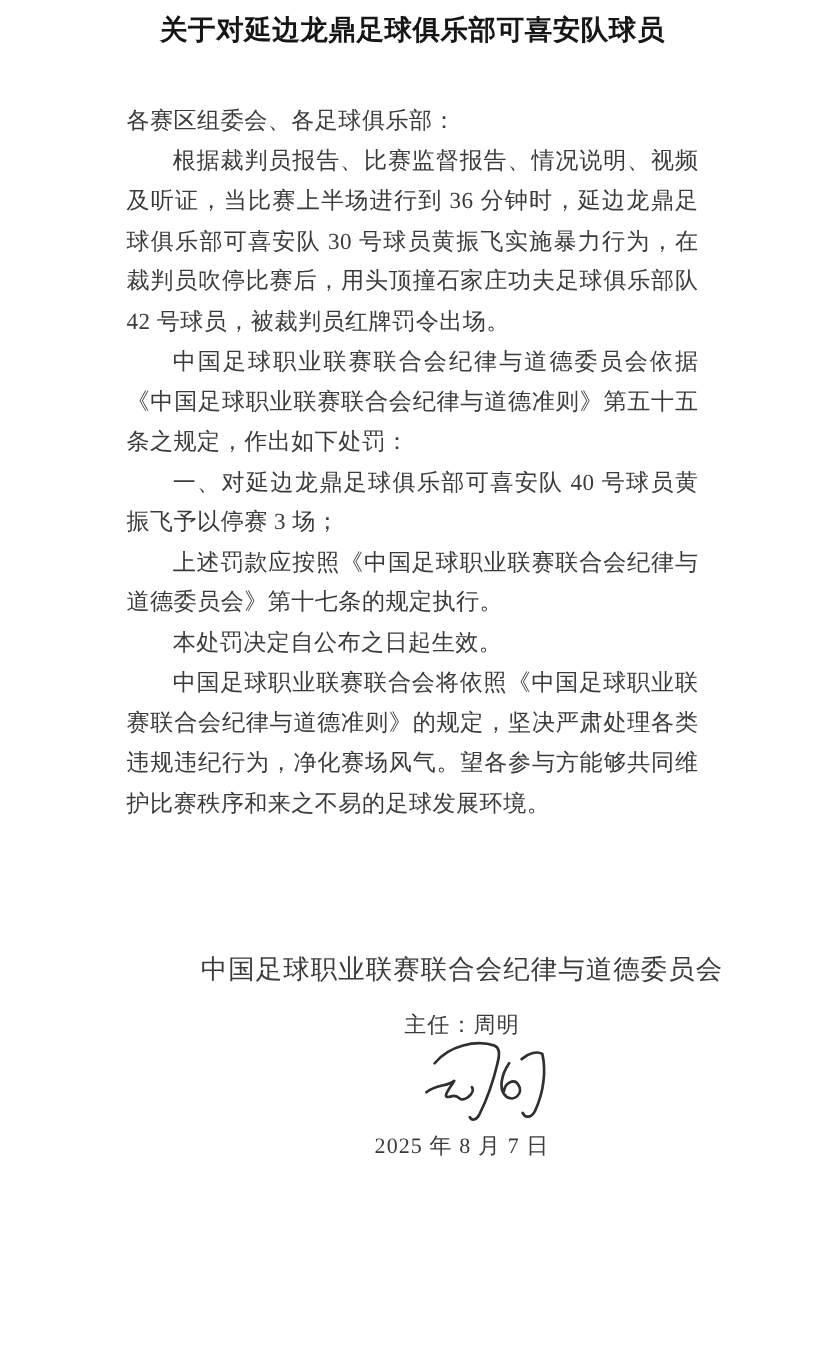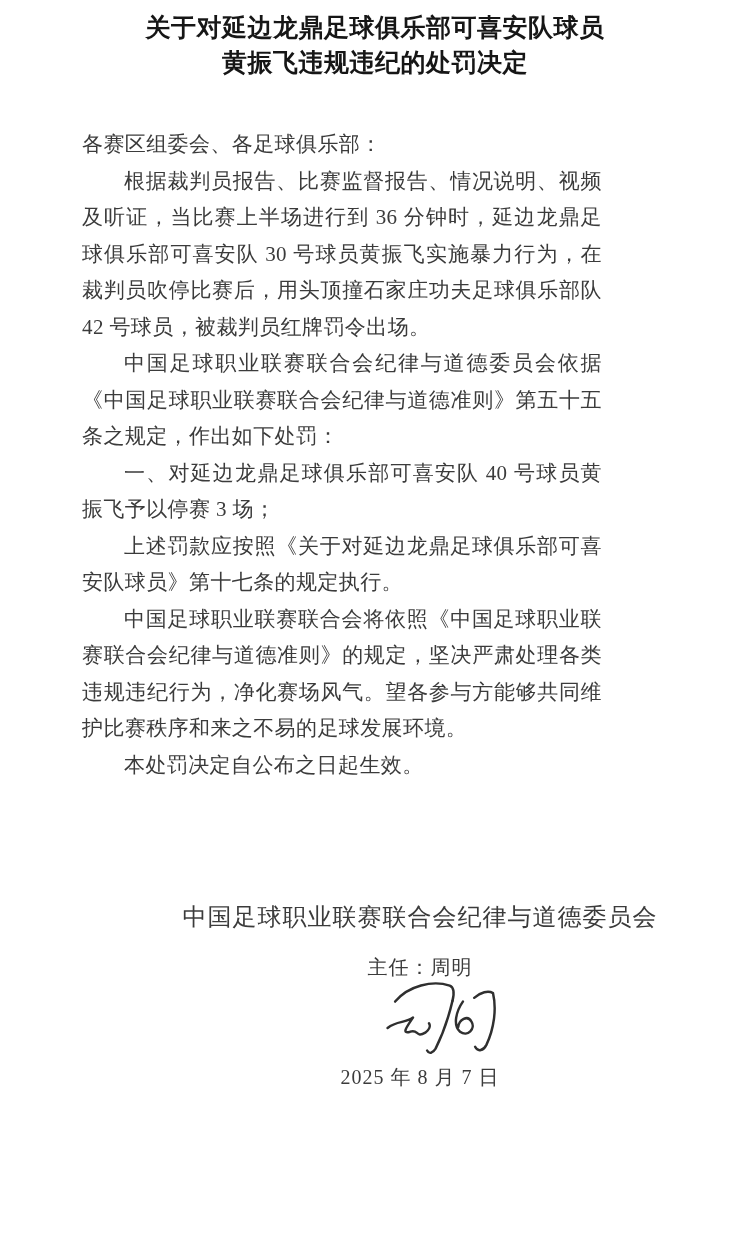--- a/index.html
+++ b/index.html
@@ -19,21 +19,21 @@
     margin: 0;
     padding-top: 10px;
     text-align: center;
     font-size: 25px;
     font-weight: 700;
     line-height: 35px;
     color: #161616;
     letter-spacing: 0.5px;
   }
   .doc-body {
-    margin: 46px 115px 0 82px;
+    margin: 46px 115px 0 115px;
     width: 520px;
   }
   .doc-body p {
     margin: 0;
     font-size: 21px;
     line-height: 36.5px;
     color: #3b3b3b;
     text-align: justify;
     text-justify: inter-character;
     text-indent: 2em;
@@ -75,31 +75,30 @@
     letter-spacing: 1px;
   }
 </style>
 </head>
 <body>
 
 <div class="page">
 
   <h1 class="doc-title">
     <div>关于对延边龙鼎足球俱乐部可喜安队球员</div>
-    <div>黄振飞违规违纪的处罚决定</div>
   </h1>
 
   <div class="doc-body">
     <p class="salutation">各赛区组委会、各足球俱乐部：</p>
     <p>根据裁判员报告、比赛监督报告、情况说明、视频及听证，当比赛上半场进行到 36 分钟时，延边龙鼎足球俱乐部可喜安队 30 号球员黄振飞实施暴力行为，在裁判员吹停比赛后，用头顶撞石家庄功夫足球俱乐部队 42 号球员，被裁判员红牌罚令出场。</p>
     <p>中国足球职业联赛联合会纪律与道德委员会依据《中国足球职业联赛联合会纪律与道德准则》第五十五条之规定，作出如下处罚：</p>
     <p>一、对延边龙鼎足球俱乐部可喜安队 40 号球员黄振飞予以停赛 3 场；</p>
-    <p>上述罚款应按照《关于对延边龙鼎足球俱乐部可喜安队球员》第十七条的规定执行。</p>
+    <p>上述罚款应按照《中国足球职业联赛联合会纪律与道德委员会》第十七条的规定执行。</p>
+    <p>本处罚决定自公布之日起生效。</p>
     <p>中国足球职业联赛联合会将依照《中国足球职业联赛联合会纪律与道德准则》的规定，坚决严肃处理各类违规违纪行为，净化赛场风气。望各参与方能够共同维护比赛秩序和来之不易的足球发展环境。</p>
-    <p>本处罚决定自公布之日起生效。</p>
   </div>
 
   <div class="doc-footer">
     <div class="footer-org">中国足球职业联赛联合会纪律与道德委员会</div>
     <div class="footer-signer">主任：周明</div>
     <div class="signature-wrap">
       <svg width="130" height="80" viewBox="0 0 130 85" fill="none" stroke="#2f2f2f" stroke-width="2.6" stroke-linecap="round" stroke-linejoin="round">
         <path d="M12 24 C 26 7, 52 1, 70 7 C 75 9, 75 15, 73 23"></path>
         <path d="M73 23 C 69 40, 63 58, 55 74 C 52 79, 48 80, 46 76"></path>
         <path d="M4 52 C 14 44, 23 47, 31 41 C 25 50, 18 59, 28 56 C 37 53, 34 63, 44 57 C 48 54, 50 50, 48 47"></path>

